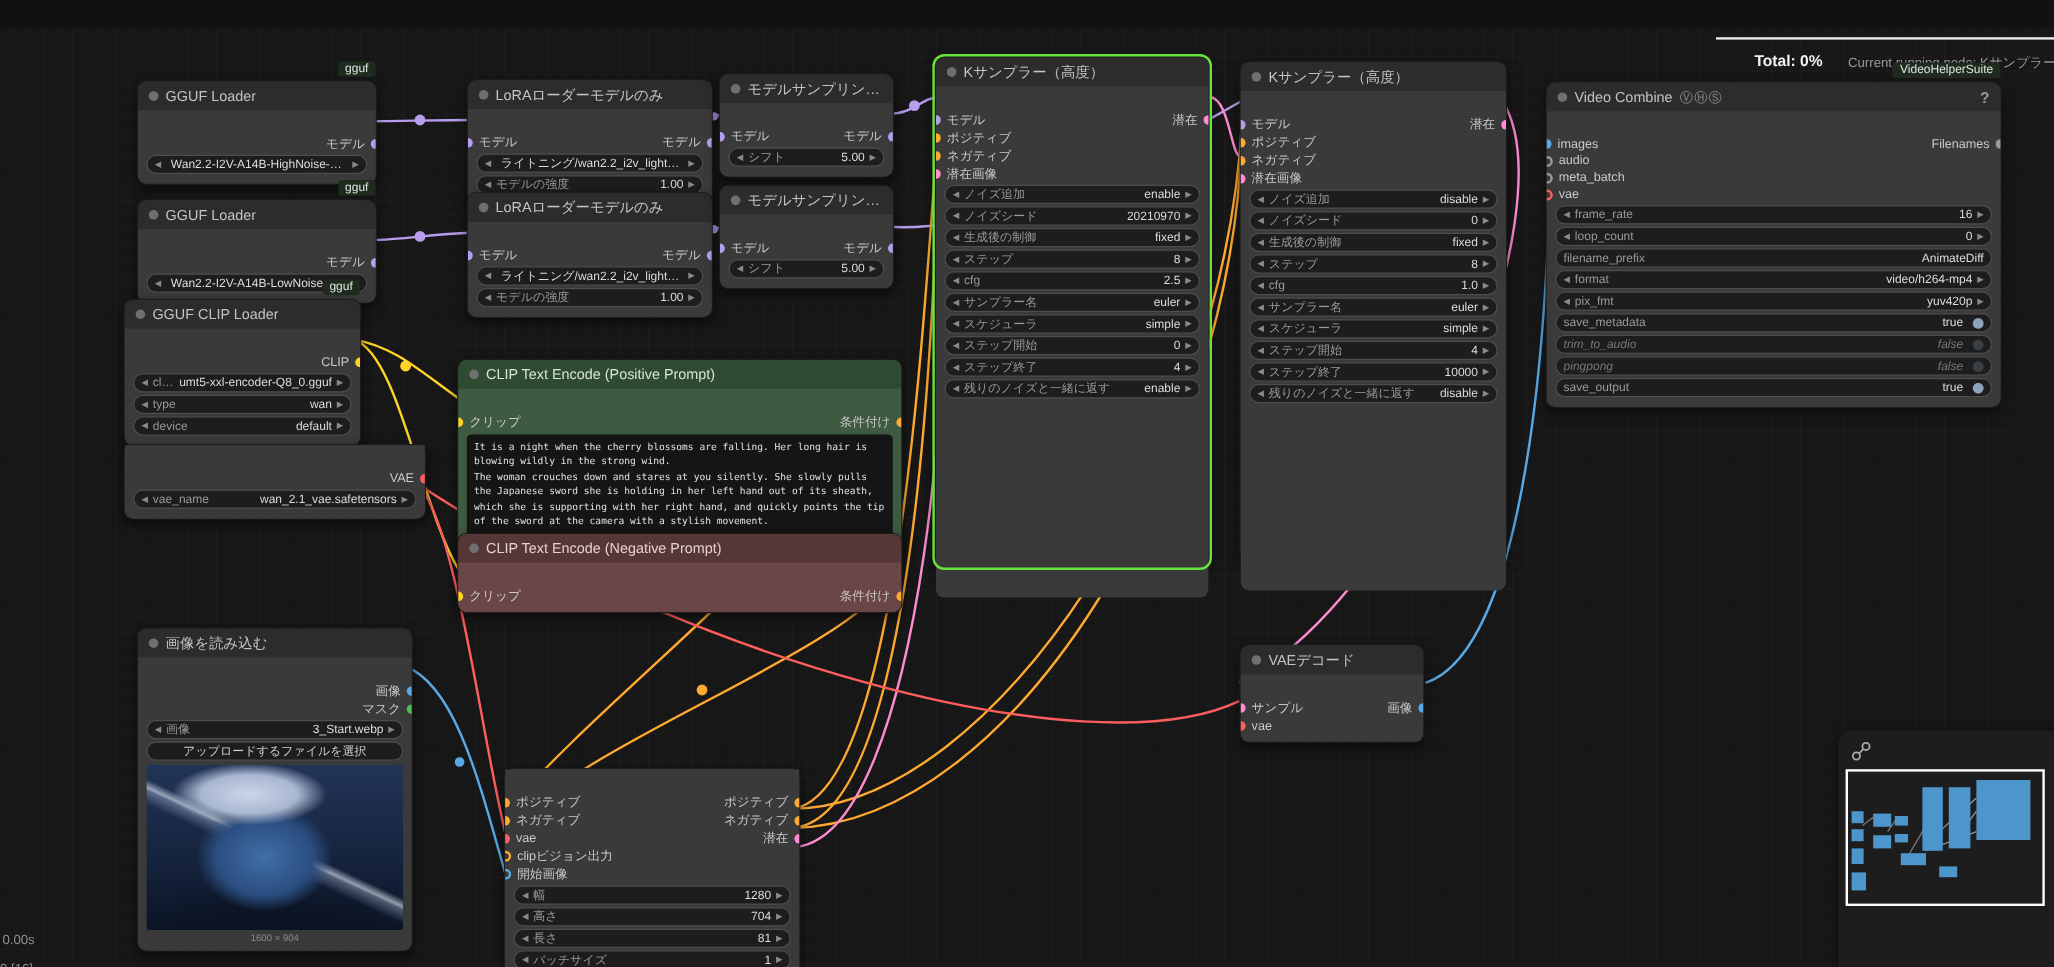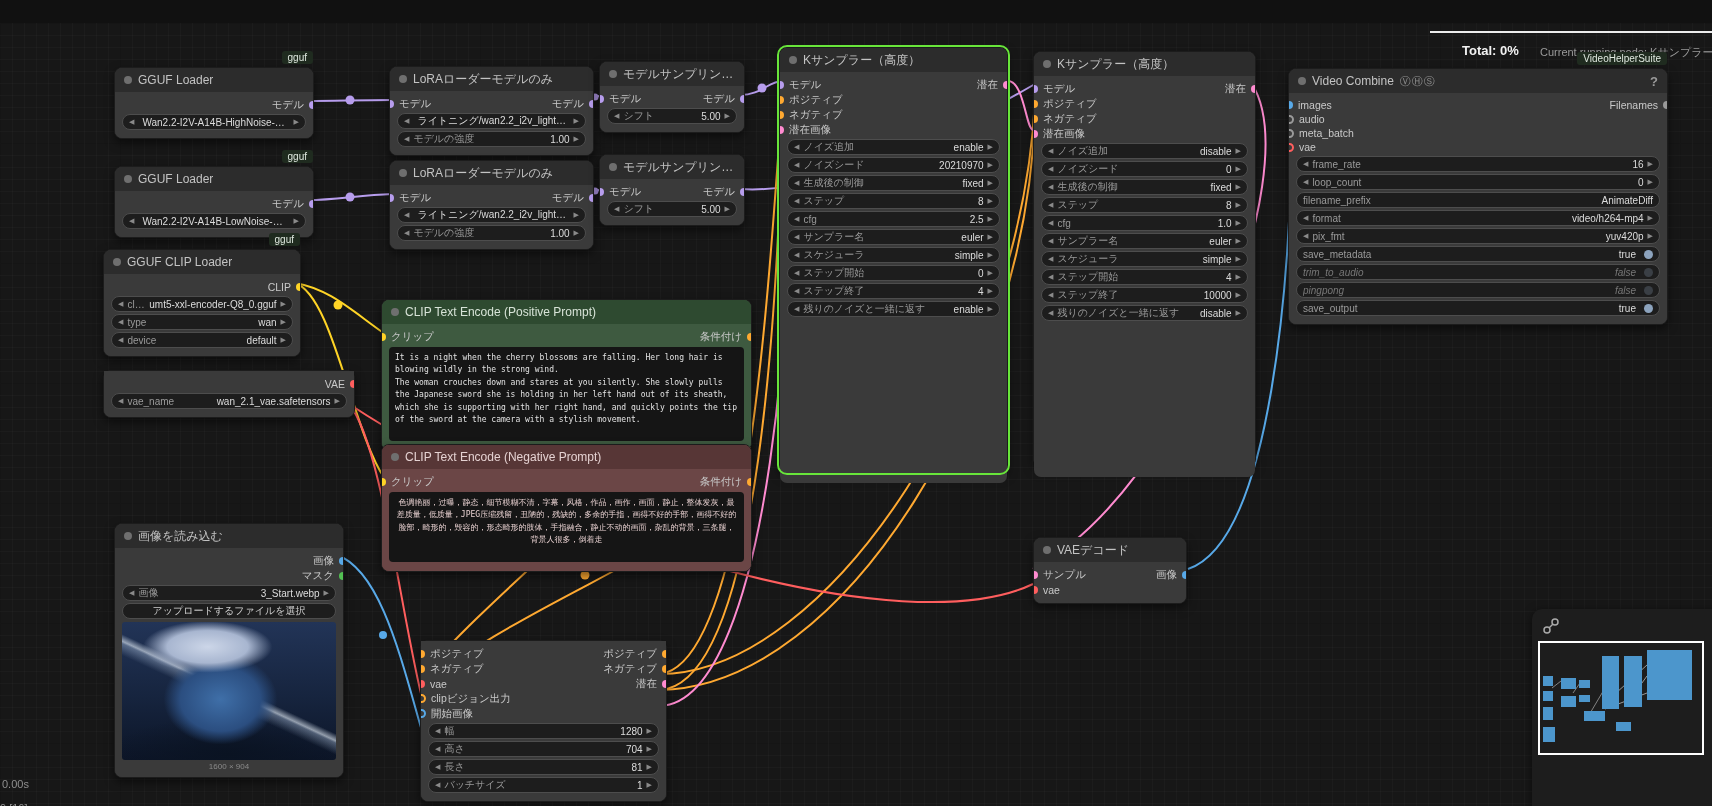--- a/index.html
+++ b/index.html
@@ -26,21 +26,21 @@
   .node.running{outline:2px solid #68e53a;outline-offset:0px;}
   .n-head{
     height:24px;display:flex;align-items:center;gap:6px;padding:0 9px;
     background:#2c2c2c;border-radius:7px 7px 0 0;color:#c3c3c3;font-size:12px;
     overflow:hidden;white-space:nowrap;
   }
   .n-collapse{width:8px;height:8px;border-radius:50%;background:#6f6f6f;flex:none;}
   .n-title{overflow:hidden;text-overflow:ellipsis;}
   .n-suffix{color:#8f8f8f;font-size:11px;letter-spacing:1px;}
   .n-help{margin-left:auto;color:#9a9a9a;font-size:13px;font-weight:bold;}
-  .n-body{padding:5px 0 6px 0;border-radius:0 0 7px 7px;background:#3a3a3a;overflow:hidden;}
+  .n-body{padding:20px 0 6px 0;border-radius:0 0 7px 7px;background:#3a3a3a;overflow:hidden;}
   .node.t-green{background:#3e5a40;}
   .node.t-green .n-head{background:#2e4a30;color:#d7e3d7;}
   .node.t-green .n-body{background:#3e5a40;}
   .node.t-red{background:#6b4646;text-align:center;}
   .node.t-red .n-head{background:#573636;color:#e5d2d2;}
   .node.t-red .n-body{background:#6b4646;}
   .n-badge{
     position:absolute;top:-17px;right:0;background:#1f2b1f;color:#dfe8df;
     font-size:10px;padding:1px 6px;border-radius:3px;z-index:3;
   }
@@ -403,21 +403,20 @@
         <div class="slot-row">
           <div class="slot in">
             <span class="dot" style="background: rgb(255, 212, 38);"></span>
             <span class="s-label">クリップ</span>
           </div>
           <div class="slot out">
             <span class="s-label">条件付け</span>
             <span class="dot" style="background: rgb(255, 169, 49);"></span>
           </div>
         </div>
-        <div class="w-text" style="height: 60px;">色调艳丽，过曝，静态，细节模糊不清，字幕，风格，作品，画作，画面，静止，整体发灰，最差质量，低质量，JPEG压缩残留，丑陋的，残缺的，多余的手指，画得不好的手部，画得不好的脸部，畸形的，毁容的，形态畸形的肢体，手指融合，静止不动的画面，杂乱的背景，三条腿，背景人很多，倒着走</div>
       </div>
     </div>
   <div class="node" style="left:420px;top:617px;width:245px;">
       <div class="n-body">
         <div class="slot-row">
           <div class="slot in">
             <span class="dot" style="background: rgb(255, 169, 49);"></span>
             <span class="s-label">ポジティブ</span>
           </div>
           <div class="slot out">

